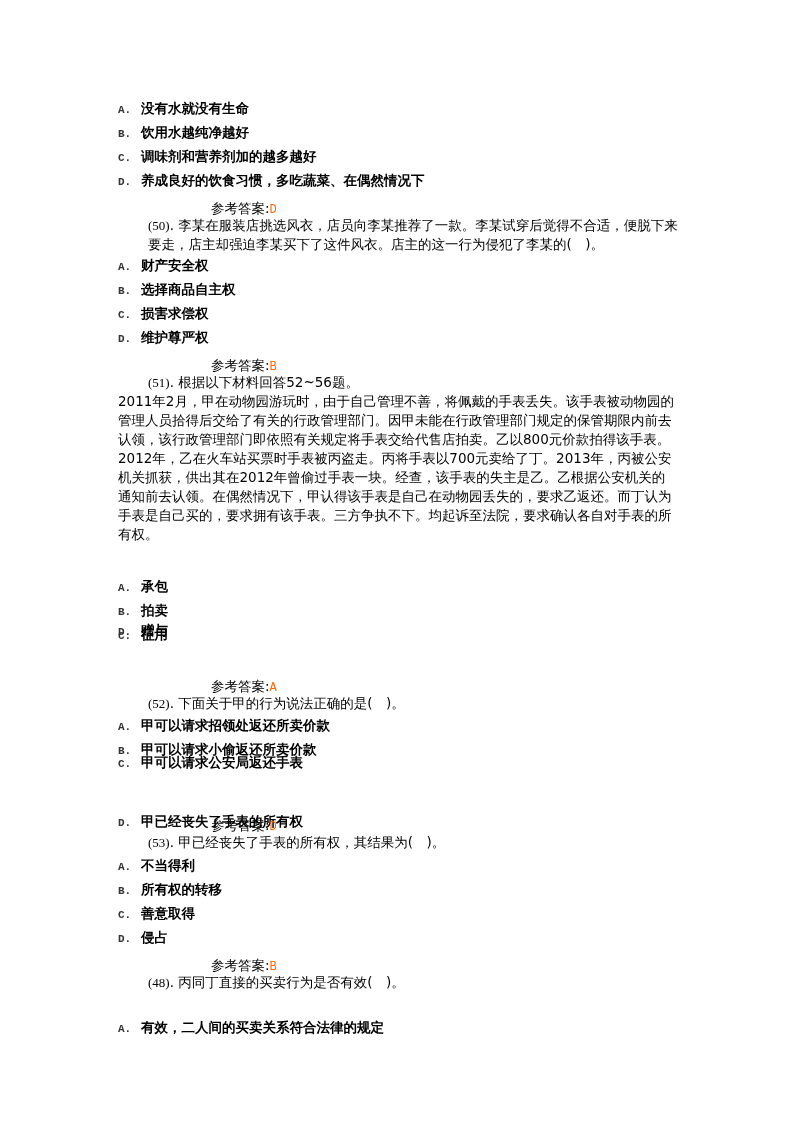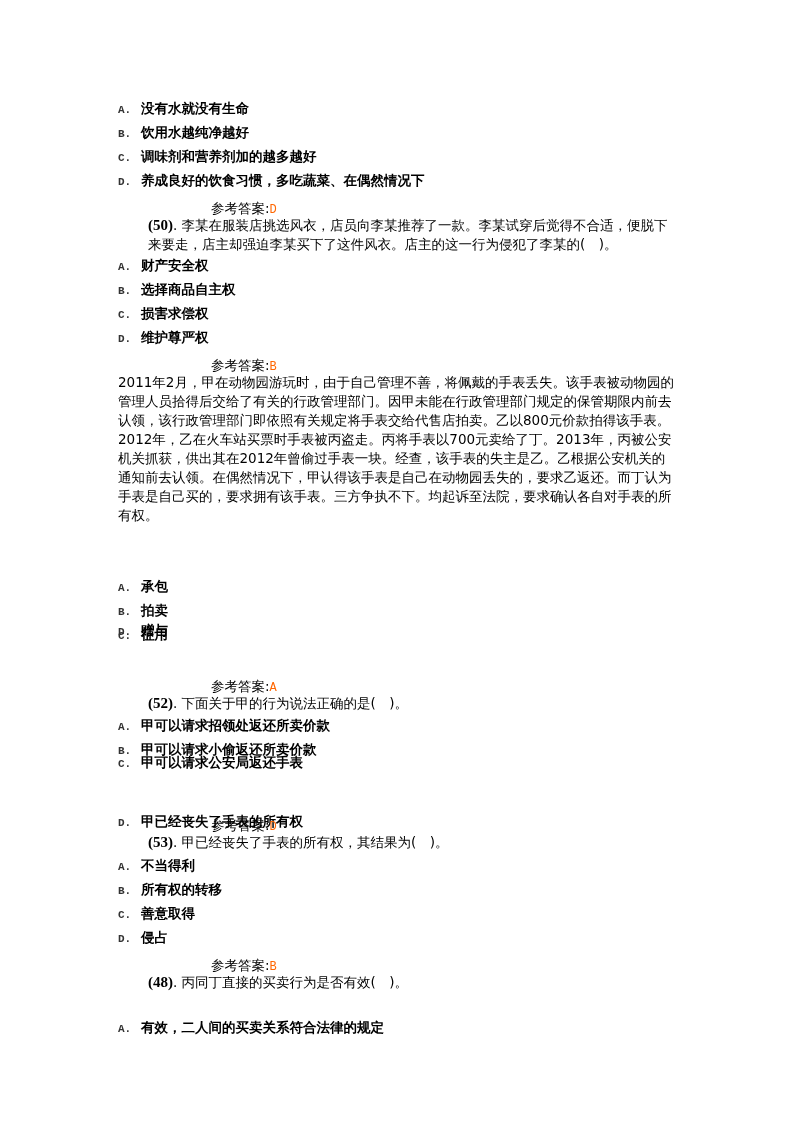--- a/index.html
+++ b/index.html
@@ -3,21 +3,21 @@
 <meta charset="utf-8">
 <style>
   html, body { margin: 0; padding: 0; background: #ffffff; }
   body { width: 794px; height: 1123px; position: relative; overflow: hidden;
          font-family: "DejaVu Sans", "Liberation Sans", sans-serif; color: #000; font-size: 13.5px; }
   .opt { position: absolute; left: 118px; height: 20px; line-height: 20px; white-space: nowrap; font-weight: bold; }
   .opt .letter { display: inline-block; width: 23px; font-family: "Liberation Mono", "DejaVu Sans Mono", monospace; font-size: 11px; color: #333; }
   .ans { position: absolute; left: 168px; height: 18px; line-height: 18px; white-space: nowrap; margin-left: 43px; }
   .ans .val { color: #ff6600; font-family: "Liberation Mono", monospace; font-size: 12px; }
   .q { position: absolute; left: 118px; width: 560px; line-height: 19px; }
-  .q .num { font-weight: bold; font-family: "Liberation Serif", serif; font-size: 15px; }
+  .q .num { font-weight: normal; font-family: "Liberation Serif", serif; font-size: 13px; }
   .q p { margin: 0; }
   .indent { padding-left: 30px; }
 </style>
 </head>
 <body>
 
 <div class="opt" style="top:98px"><span class="letter">A.</span><span>没有水就没有生命</span></div>
 <div class="opt" style="top:122px"><span class="letter">B.</span><span>饮用水越纯净越好</span></div>
 <div class="opt" style="top:146px"><span class="letter">C.</span><span>调味剂和营养剂加的越多越好</span></div>
 <div class="opt" style="top:170px"><span class="letter">D.</span><span>养成良好的饮食习惯，多吃蔬菜、在偶然情况下</span></div>
@@ -26,20 +26,21 @@
 <div class="q" style="top:216px">
   <p class="indent"><span class="num">(50)</span><span>. 李某在服装店挑选风衣，店员向李某推荐了一款。李某试穿后觉得不合适，便脱下来要走，店主却强迫李某买下了这件风衣。店主的这一行为侵犯了李某的(　)。</span></p>
 </div>
 <div class="opt" style="top:255px"><span class="letter">A.</span><span>财产安全权</span></div>
 <div class="opt" style="top:279px"><span class="letter">B.</span><span>选择商品自主权</span></div>
 <div class="opt" style="top:303px"><span class="letter">C.</span><span>损害求偿权</span></div>
 <div class="opt" style="top:327px"><span class="letter">D.</span><span>维护尊严权</span></div>
 <div class="ans" style="top:356px"><span>参考答案:</span><span class="val">B</span></div>
 
 <div class="q" style="top:373px">
+  <p class="indent"><span class="num">(51)</span><span>. 根据以下材料回答52~56题。</span></p>
   <p>2011年2月，甲在动物园游玩时，由于自己管理不善，将佩戴的手表丢失。该手表被动物园的管理人员拾得后交给了有关的行政管理部门。因甲未能在行政管理部门规定的保管期限内前去认领，该行政管理部门即依照有关规定将手表交给代售店拍卖。乙以800元价款拍得该手表。2012年，乙在火车站买票时手表被丙盗走。丙将手表以700元卖给了丁。2013年，丙被公安机关抓获，供出其在2012年曾偷过手表一块。经查，该手表的失主是乙。乙根据公安机关的通知前去认领。在偶然情况下，甲认得该手表是自己在动物园丢失的，要求乙返还。而丁认为手表是自己买的，要求拥有该手表。三方争执不下。均起诉至法院，要求确认各自对手表的所有权。</p>
 </div>
 <div class="opt" style="top:576px"><span class="letter">A.</span><span>承包</span></div>
 <div class="opt" style="top:600px"><span class="letter">B.</span><span>拍卖</span></div>
 <div class="opt" style="top:624px"><span class="letter">C.</span><span>征用</span></div>
 <div class="opt" style="top:620px"><span class="letter">D.</span><span>赠与</span></div>
 <div class="ans" style="top:677px"><span>参考答案:</span><span class="val">A</span></div>
 
 <div class="q" style="top:694px">
   <p class="indent"><span class="num">(52)</span><span>. 下面关于甲的行为说法正确的是(　)。</span></p>

